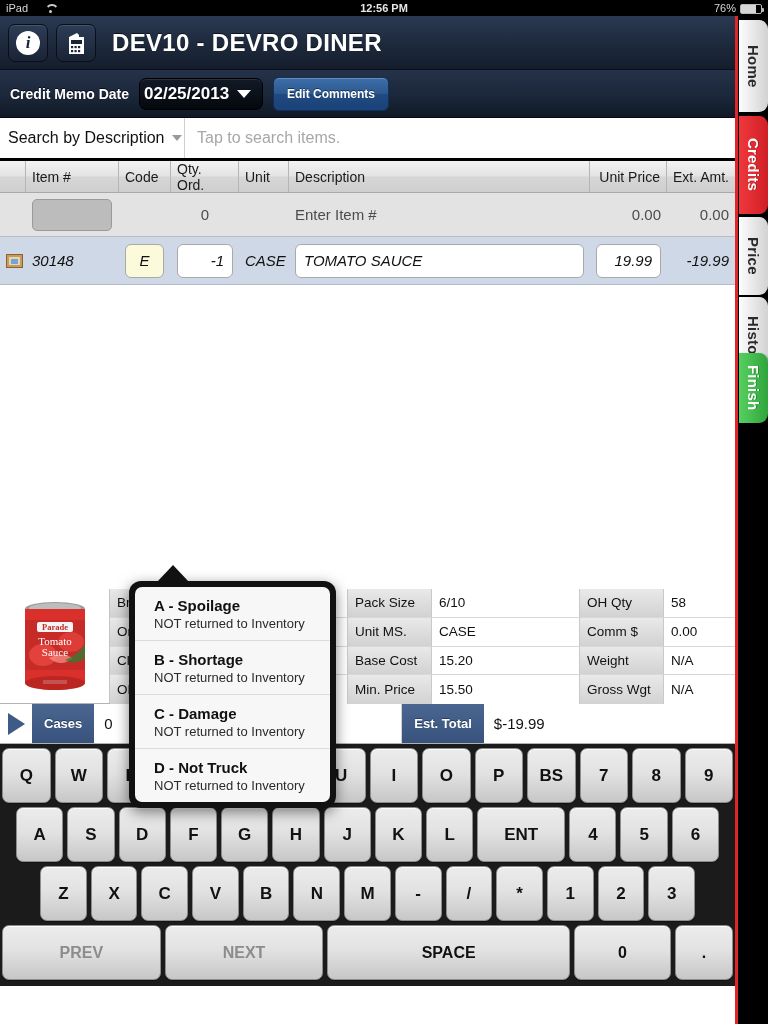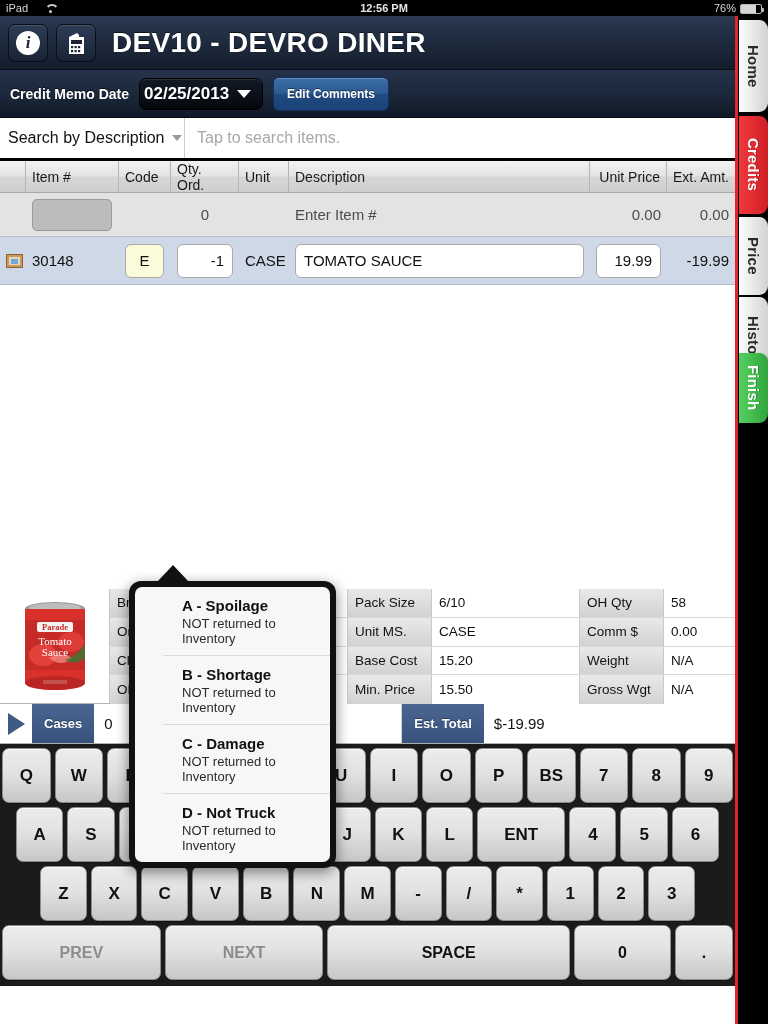--- a/index.html
+++ b/index.html
@@ -53,21 +53,21 @@
     display: flex; align-items: center; justify-content: center;
   }
   .icon-info {
     width: 24px; height: 24px; border-radius: 50%; background: #fff;
     color: #1b2435; font-style: italic; font-weight: bold;
     font-family: "Liberation Serif", serif; font-size: 17px;
     display: flex; align-items: center; justify-content: center; line-height: 1;
   }
   .icon-calc { width: 22px; height: 24px; position: relative; }
   .hdr-title {
-    color: #fff; font-size: 28px; font-weight: bold; letter-spacing: .3px;
+    color: #fff; font-size: 24px; font-weight: bold; letter-spacing: .3px;
     margin-left: 8px; text-shadow: 0 -1px 0 rgba(0,0,0,.6); text-align: right;
   }
 
   
   .subbar {
     height: 48px; width: 735px;
     background: linear-gradient(to bottom, #25324a 0%, #1a2638 60%, #101926 100%);
     border-bottom: 1px solid #060a10;
     display: flex; align-items: center; padding-left: 10px; gap: 10px;
   }
@@ -121,21 +121,21 @@
     border-bottom: 1px solid #bdbdbd; font-size: 15px; color: #4c4c4c; align-items: center; }
   .entryrow > div { display: flex; align-items: center; height: 100%; padding: 0 6px; }
   .entry-box { width: 80px; height: 32px; border-radius: 5px;
     background: #bcbcbc; border: 1px solid #9a9a9a; }
   .num-right { justify-content: flex-end; }
   .num-center { justify-content: center; }
 
   
   .itemrow { display: flex; height: 48px; width: 735px; background: #cfd8e6;
     border-bottom: 1px solid #b3bccb; font-size: 15px; color: #111; align-items: center; }
-  .itemrow > div { display: flex; align-items: center; height: 100%; padding: 0 6px; }
+  .itemrow > div { display: flex; align-items: center; height: 100%; padding: 0 6px; font-style: italic; }
   .pkg-icon { width: 17px; height: 16px; position: relative; }
   .cell-code {
     width: 39px; height: 34px; border-radius: 6px; background: #fbfbdc;
     border: 1px solid #a9a9a9; display: flex; align-items: center; justify-content: center;
     font-size: 15px; color: #111;
   }
   .cell-input {
     height: 34px; border-radius: 6px; background: #fff; border: 1px solid #a9a9a9;
     display: flex; align-items: center; font-size: 15px; color: #111; padding: 0 8px;
   }
@@ -150,21 +150,21 @@
   .popover {
     position: absolute; left: 129px; top: 296px; width: 207px;
     background: #111; border-radius: 12px; padding: 6px;
     box-shadow: 0 4px 14px rgba(0,0,0,.5);
   }
   .popover-arrow {
     position: absolute; left: 28px; top: -16px;
     width: 0; height: 0; border-left: 16px solid transparent;
     border-right: 16px solid transparent; border-bottom: 17px solid #111;
   }
-  .popover-inner { background: #f7f7f7; border-radius: 7px; overflow: hidden; padding-left: 28px; }
+  .popover-inner { background: #f7f7f7; border-radius: 7px; overflow: hidden; }
   .pop-item { padding: 10px 12px 9px 19px; border-bottom: 1px solid #dcdcdc; }
   .pop-item:last-child { border-bottom: none; }
   .pop-title { font-size: 15px; font-weight: bold; color: #111; margin-bottom: 2px; }
   .pop-sub { font-size: 13px; color: #2b2b2b; }
 
   
   .detail-header {
     width: 735px; height: 40px; position: relative;
     background: linear-gradient(to bottom, #2c3a52 0%, #1d2a3e 50%, #131d2b 100%);
     display: flex; align-items: center; justify-content: center;

